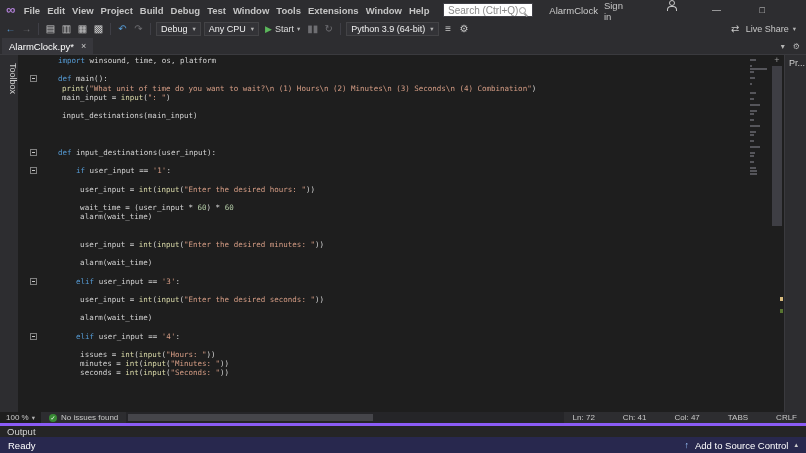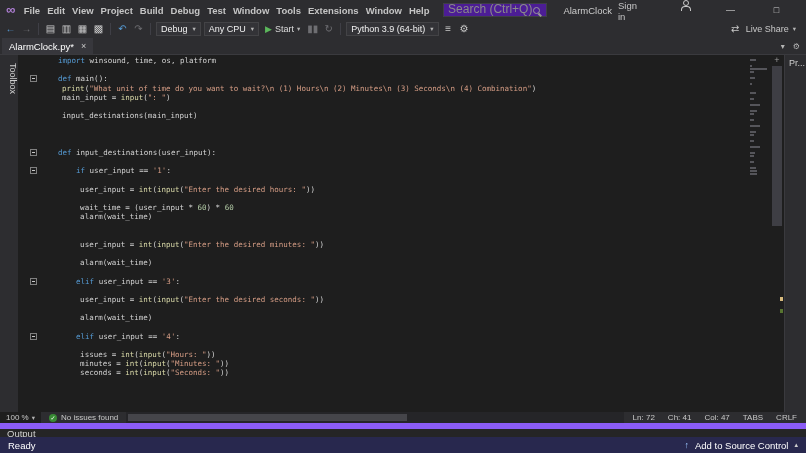--- a/index.html
+++ b/index.html
@@ -6,22 +6,22 @@
   html,body { width:806px; height:453px; overflow:hidden; background:#2d2d30;
     font-family:"Liberation Sans", sans-serif; }
   .app { width:806px; height:453px; display:flex; flex-direction:column; position:relative; }
 
   
   .titlebar { height:20px; flex:none; display:flex; align-items:center; background:#2d2d30;
     color:#c5c5c5; font-size:9.5px; padding-left:4px; }
   .logo { color:#b180d7; font-size:13px; font-weight:bold; padding:0 5px 0 2px; line-height:20px; }
   .menus { display:flex; height:100%; align-items:center; }
   .menu-item { padding:0 3.5px; height:100%; display:flex; align-items:center; cursor:default;font-weight:bold; }
-  .search-box { width:132px; height:14px; background:#4c1d95; border:1px solid #3f3f46;
-    display:flex; align-items:flex-end; padding:0 4px; margin-left:10px; color:#8a8a8a; font-size:12px; }
+  .search-box { width:132px; height:14px; background:#ffffff; border:1px solid #3f3f46;
+    display:flex; align-items:flex-end; padding:0 4px; margin-left:10px; color:#8a8a8a; font-size:10px; }
   .search-text { flex:1; overflow:hidden; white-space:nowrap; }
   .search-icon { position:relative; width:10px; height:10px; flex:none; }
   .search-icon::before { content:""; position:absolute; top:1px; left:1px; width:5px; height:5px;
     border:1px solid #9a9a9a; border-radius:50%; }
   .search-icon::after { content:""; position:absolute; width:4px; height:1.5px; background:#9a9a9a;
     transform:rotate(45deg); top:7.5px; left:6px; }
   .window-title { margin-left:16px; color:#cccccc; white-space:nowrap; }
   .titlebar-right { margin-left:auto; display:flex; align-items:flex-start; height:100%;gap:20px; }
   .signin { padding:0 6px; }
   .person-icon { position:relative; width:12px; height:11px; margin:0 8px; }
@@ -85,25 +85,25 @@
 
   
   .editor-bottom { height:11px; flex:none; display:flex; align-items:center; background:#2d2d30;
     font-size:8px; color:#c8c8c8; }
   .zoom { display:flex; align-items:center; gap:3px; padding:0 6px; background:#1e1e1e; height:100%; }
   .issues { display:flex; align-items:center; gap:4px; padding:0 8px; white-space:nowrap; }
   .check-circle { width:8px; height:8px; border-radius:50%; background:#388a34; color:#fff;
     font-size:6px; line-height:8px; text-align:center; flex:none; }
   .hscroll { flex:1; height:100%; position:relative; background:#252528; }
   .hthumb { position:absolute; left:2px; top:2px; height:7px; width:56%; background:#45454a; }
-  .doc-stats { display:flex; gap:13px; padding:0 9px; white-space:nowrap; }
+  .doc-stats { display:flex; gap:28px; padding:0 9px; white-space:nowrap; }
 
   
   .output-row { height:14px; flex:none; display:flex; align-items:center; background:#252526;
-    border-top:6px solid #8b5cf6; color:#d0d0d0; font-size:9.5px; padding-left:7px; }
+    border-top:3px solid #8b5cf6; color:#d0d0d0; font-size:9.5px; padding-left:7px; }
 
   
   .statusbar { height:16px; flex:none; display:flex; align-items:center; background:#28284e;
     color:#ffffff; font-size:9.5px; padding:0 8px; }
   .sb-right { margin-left:auto; display:flex; align-items:center; gap:6px; }
   .sb-up { color:#9cc7ff; font-size:9px; }
   .sb-expand { font-size:7px; color:#d0d0d0; }
 </style>
 </head>
 <body>

